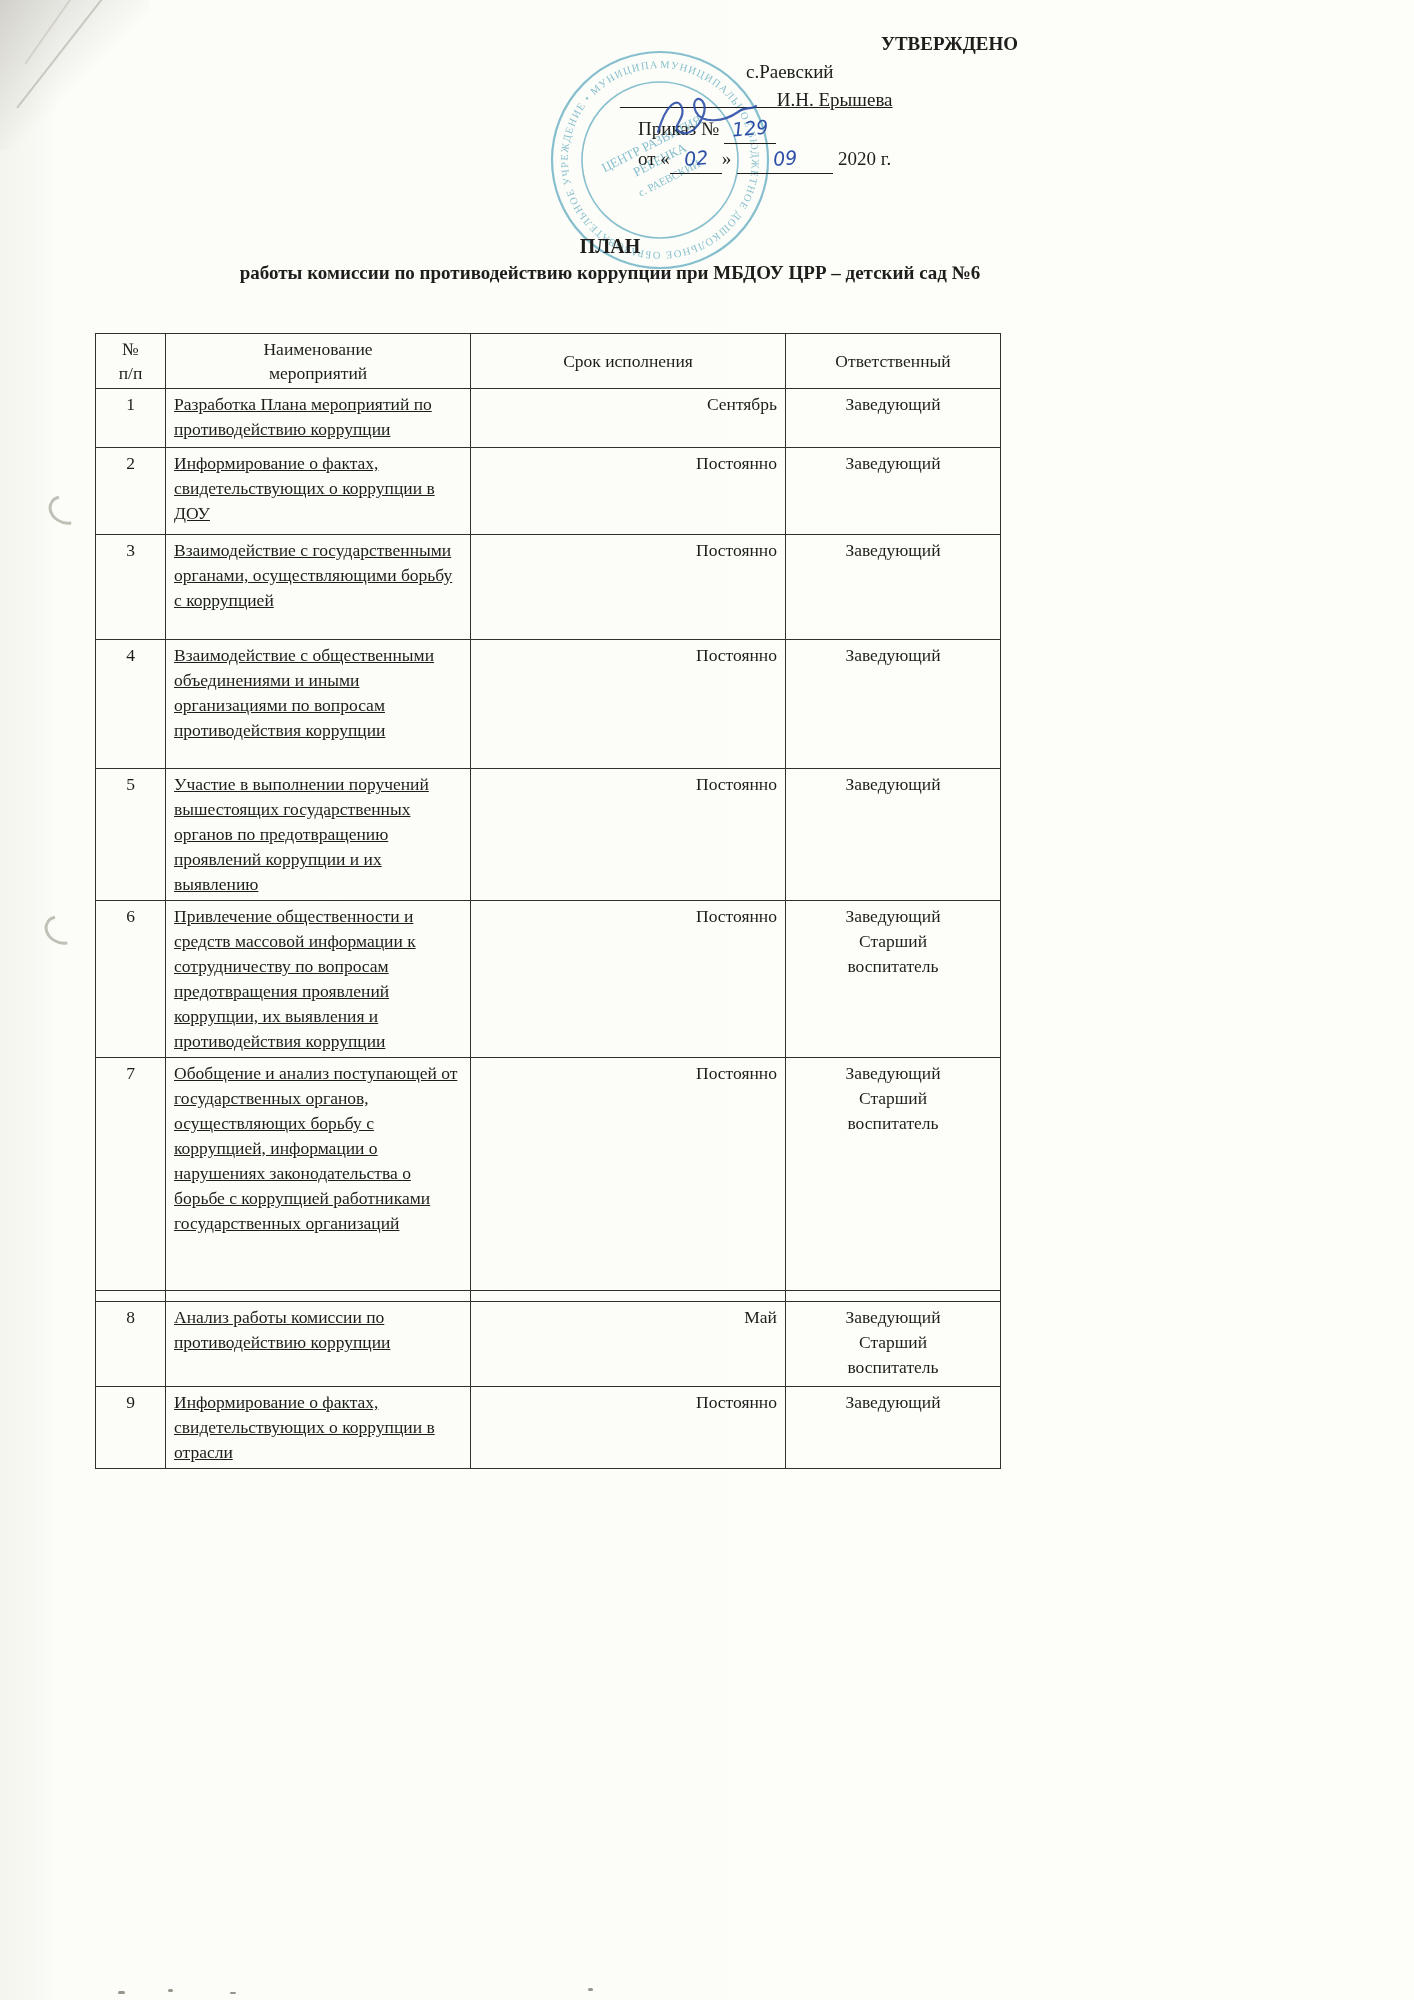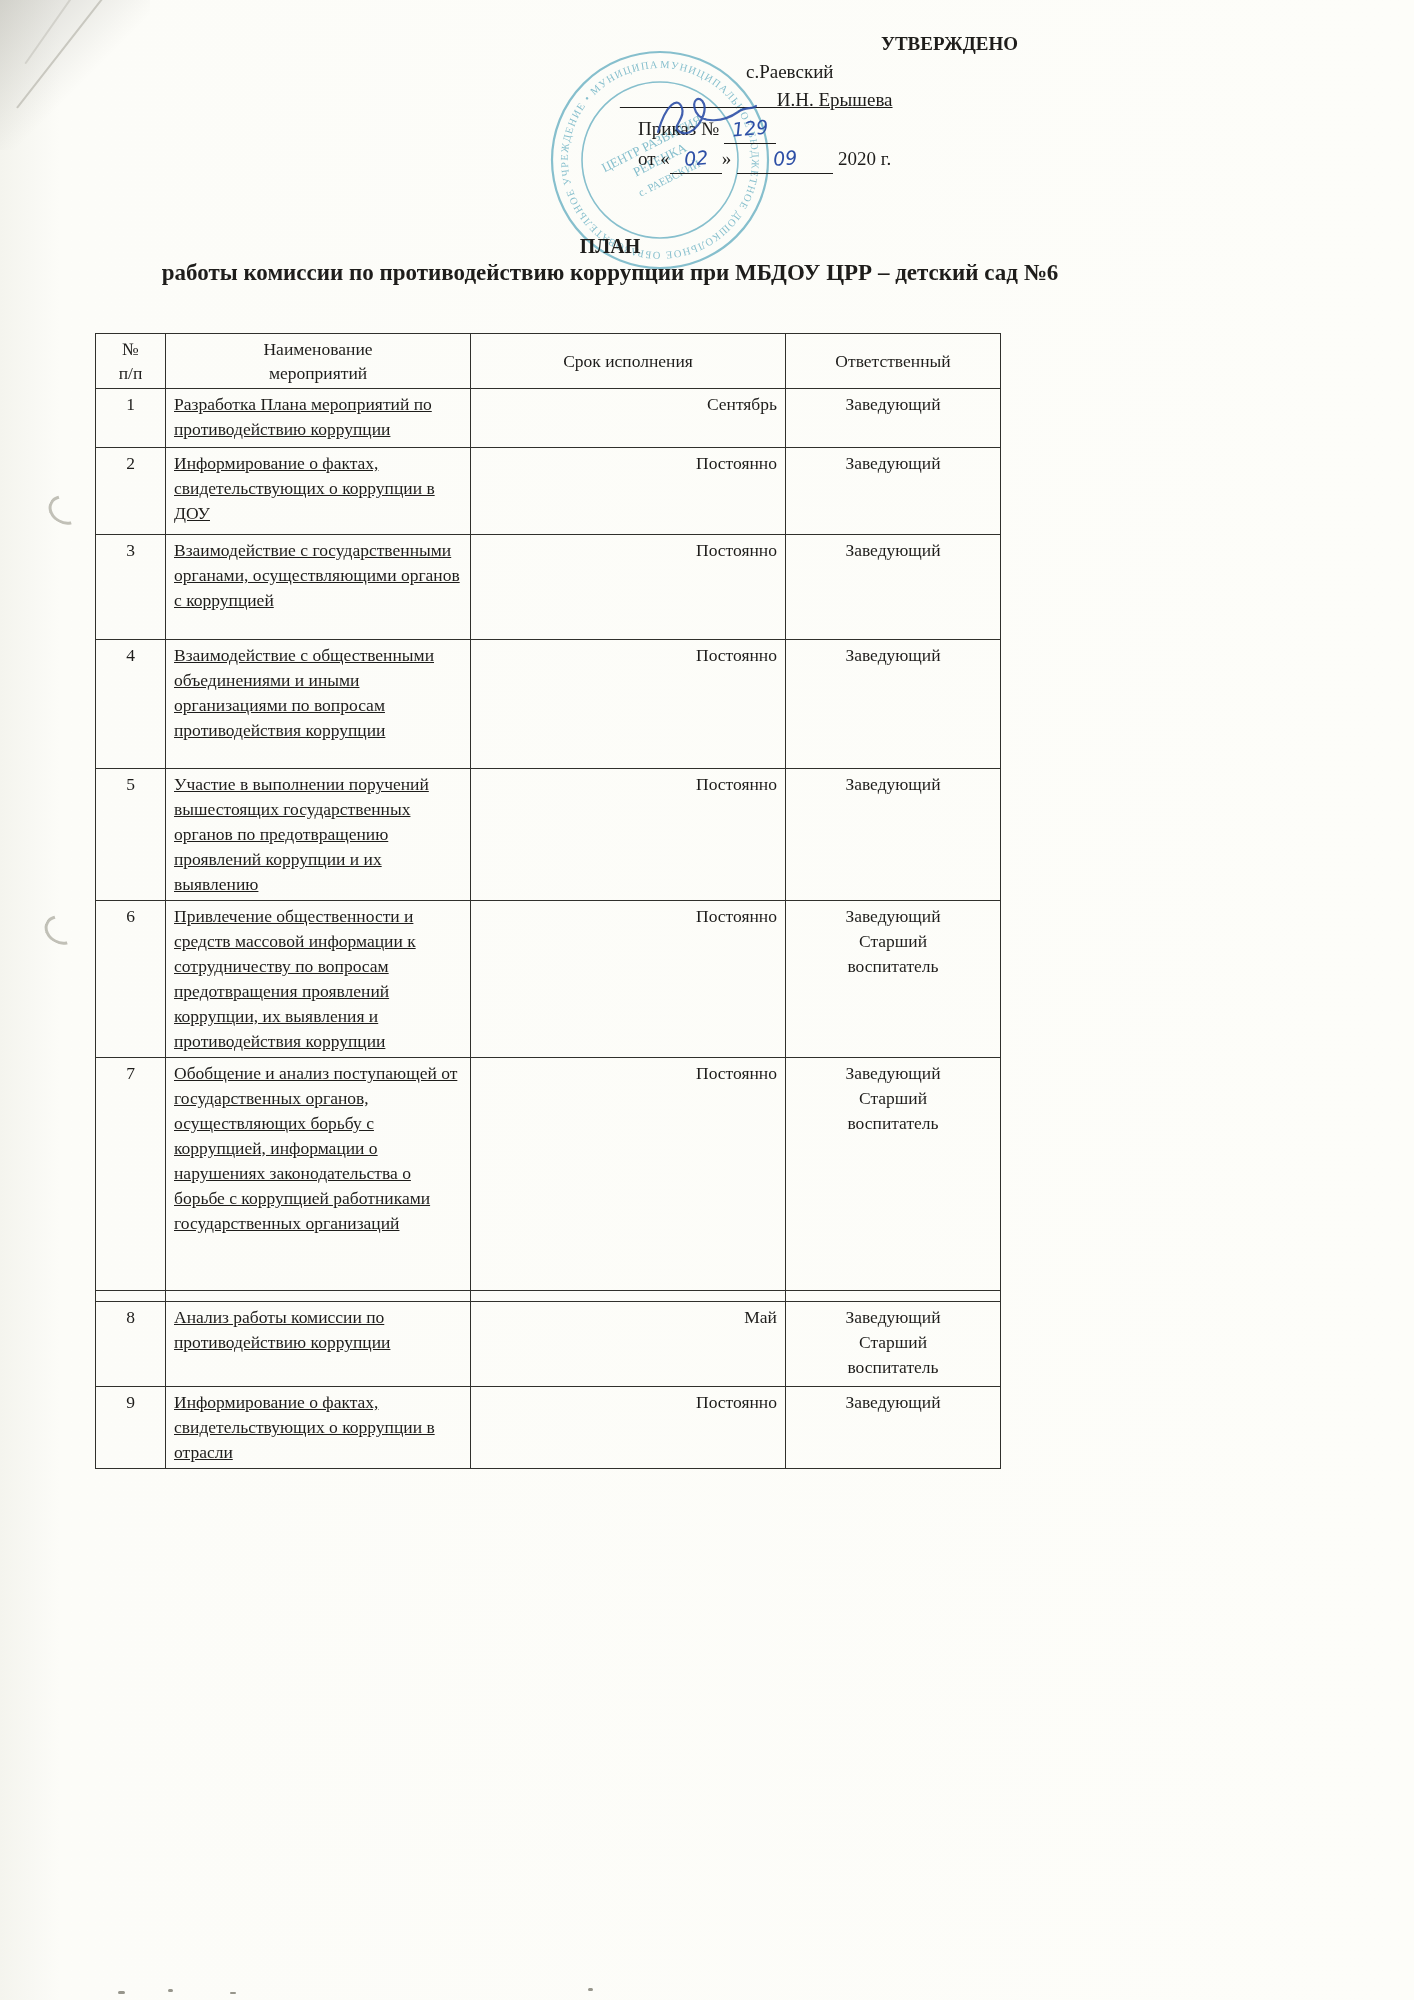--- a/index.html
+++ b/index.html
@@ -38,21 +38,21 @@
   .uline{display:inline-block;border-bottom:1.5px solid #1e1d1b;text-align:center;min-width:52px;}
   .uline.wide{min-width:96px;margin-left:6px;}
   .sig-svg{position:absolute;top:62px;left:34px;z-index:3;}
 
   
   .stamp{position:absolute;top:44px;left:544px;z-index:1;opacity:.62;}
 
   
   .title{position:absolute;top:233px;left:0;width:1220px;text-align:center;font-weight:bold;z-index:2;}
   .title .t1{font-size:20px;line-height:26px;}
-  .title .t2,.title .t3{font-size:23px;line-height:27px;}
+  .title .t2,.title .t3{font-size:19px;line-height:27px;}
 
   
   table.plan{position:absolute;top:333px;left:95px;width:905px;border-collapse:collapse;
     table-layout:fixed;z-index:2;}
   table.plan th,table.plan td{
     border:1.5px solid #30302c;
     font-size:17.5px;line-height:25px;
     vertical-align:top;white-space:pre-line;
     padding:3px 8px;
   }
@@ -139,21 +139,21 @@
         <td class="resp">Заведующий</td>
       </tr>
       <tr class="rh2">
         <td class="num">2</td>
         <td class="act">Информирование о фактах, свидетельствующих о коррупции в ДОУ</td>
         <td class="term">Постоянно</td>
         <td class="resp">Заведующий</td>
       </tr>
       <tr class="rh3">
         <td class="num">3</td>
-        <td class="act">Взаимодействие с государственными органами, осуществляющими органов с коррупцией</td>
+        <td class="act">Взаимодействие с государственными органами, осуществляющими борьбу с коррупцией</td>
         <td class="term">Постоянно</td>
         <td class="resp">Заведующий</td>
       </tr>
       <tr class="rh4">
         <td class="num">4</td>
         <td class="act">Взаимодействие с общественными объединениями и иными организациями по вопросам противодействия коррупции</td>
         <td class="term">Постоянно</td>
         <td class="resp">Заведующий</td>
       </tr>
       <tr class="rh5">

